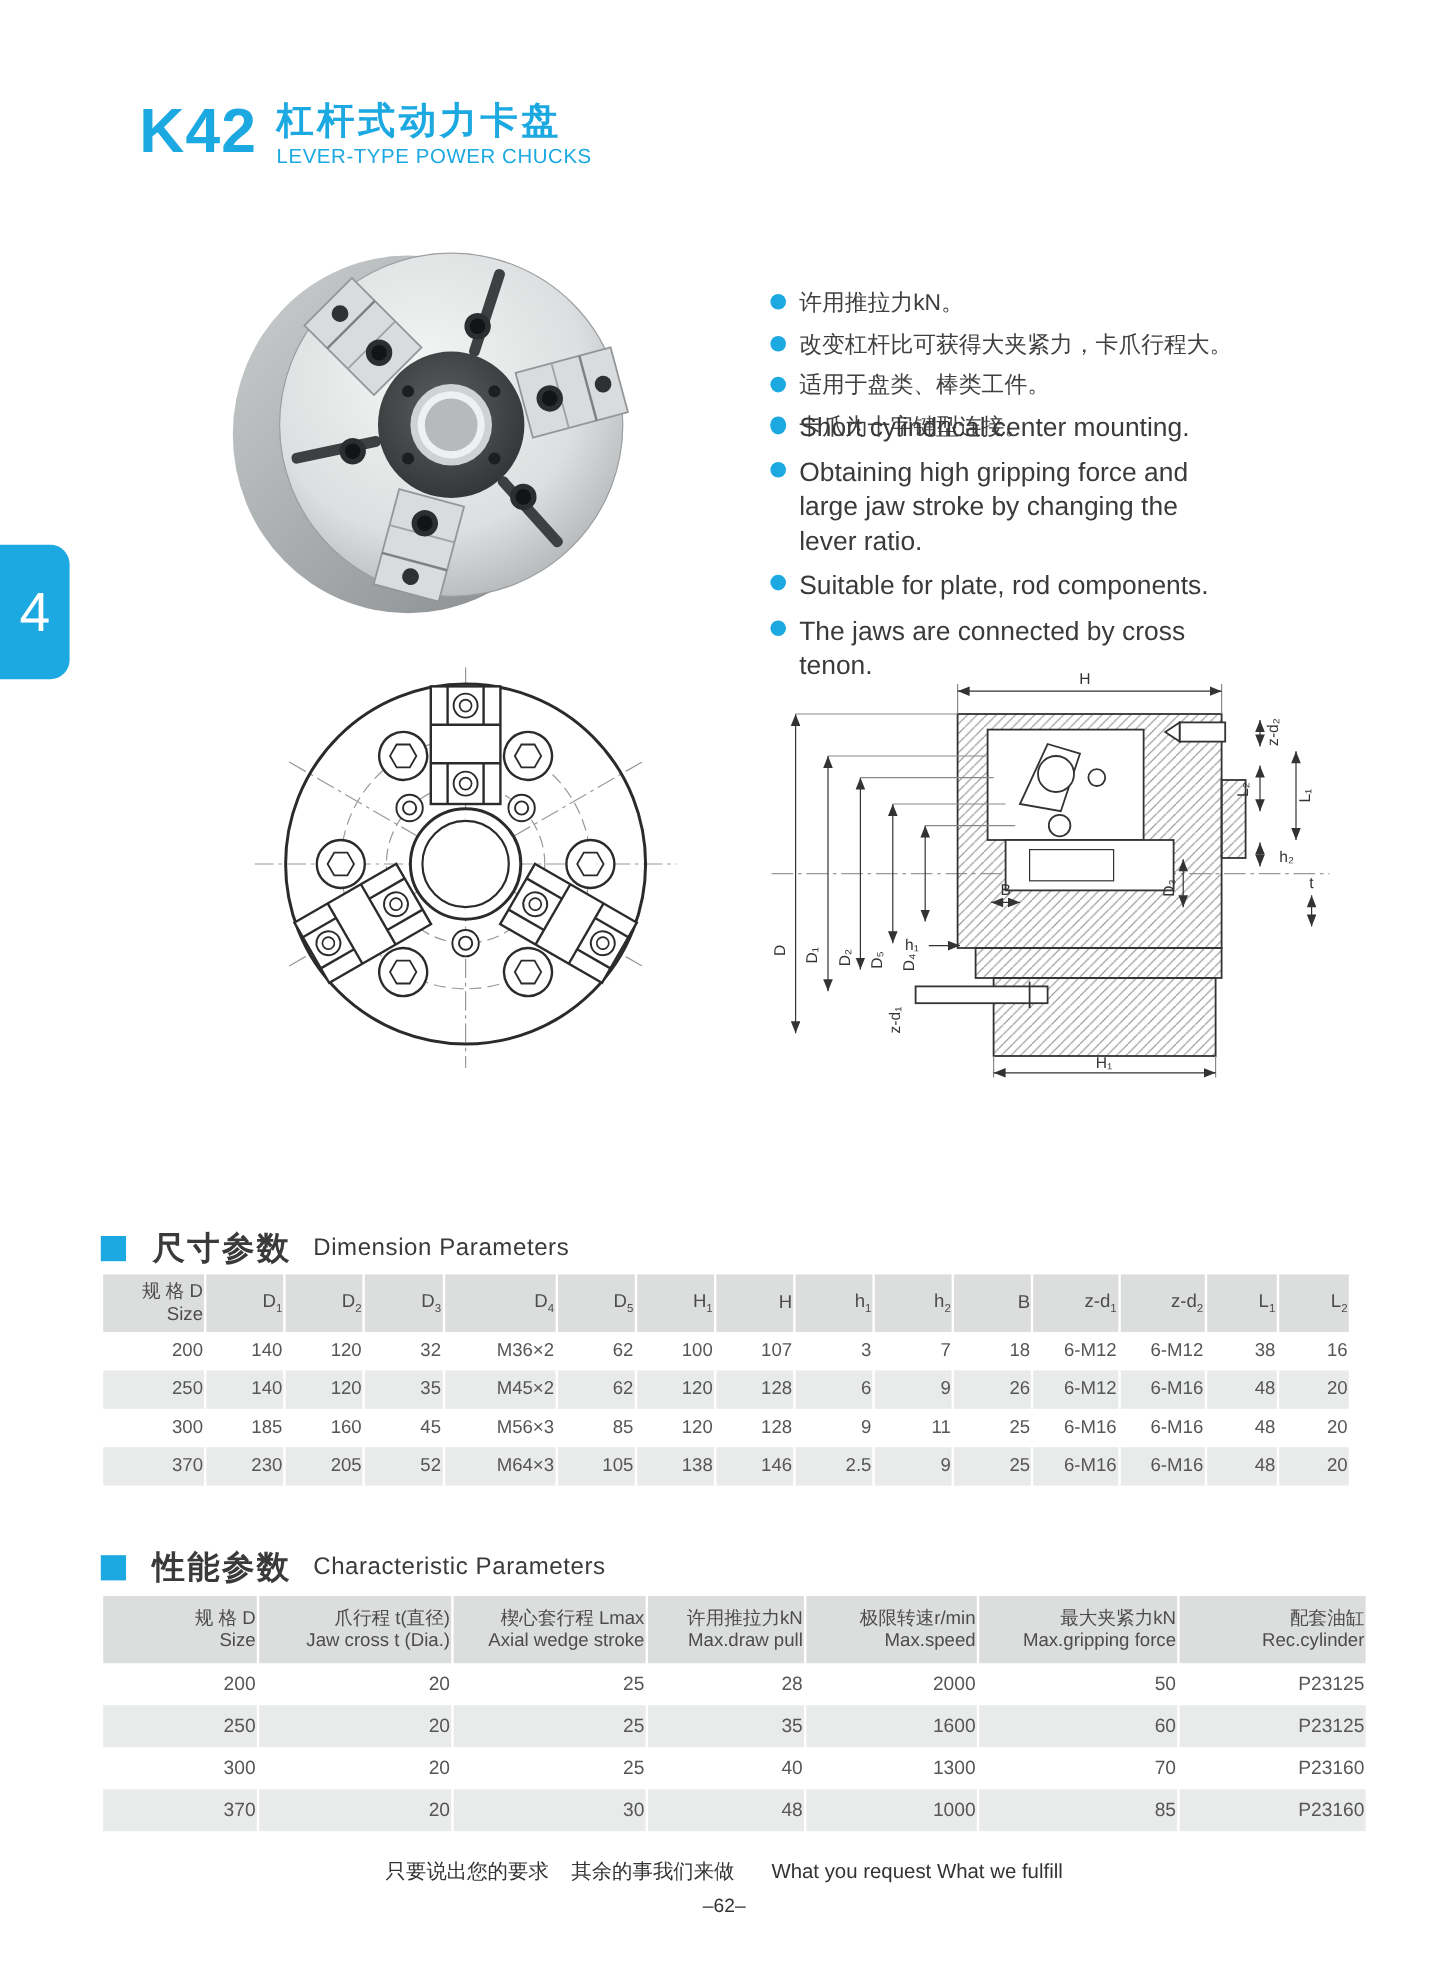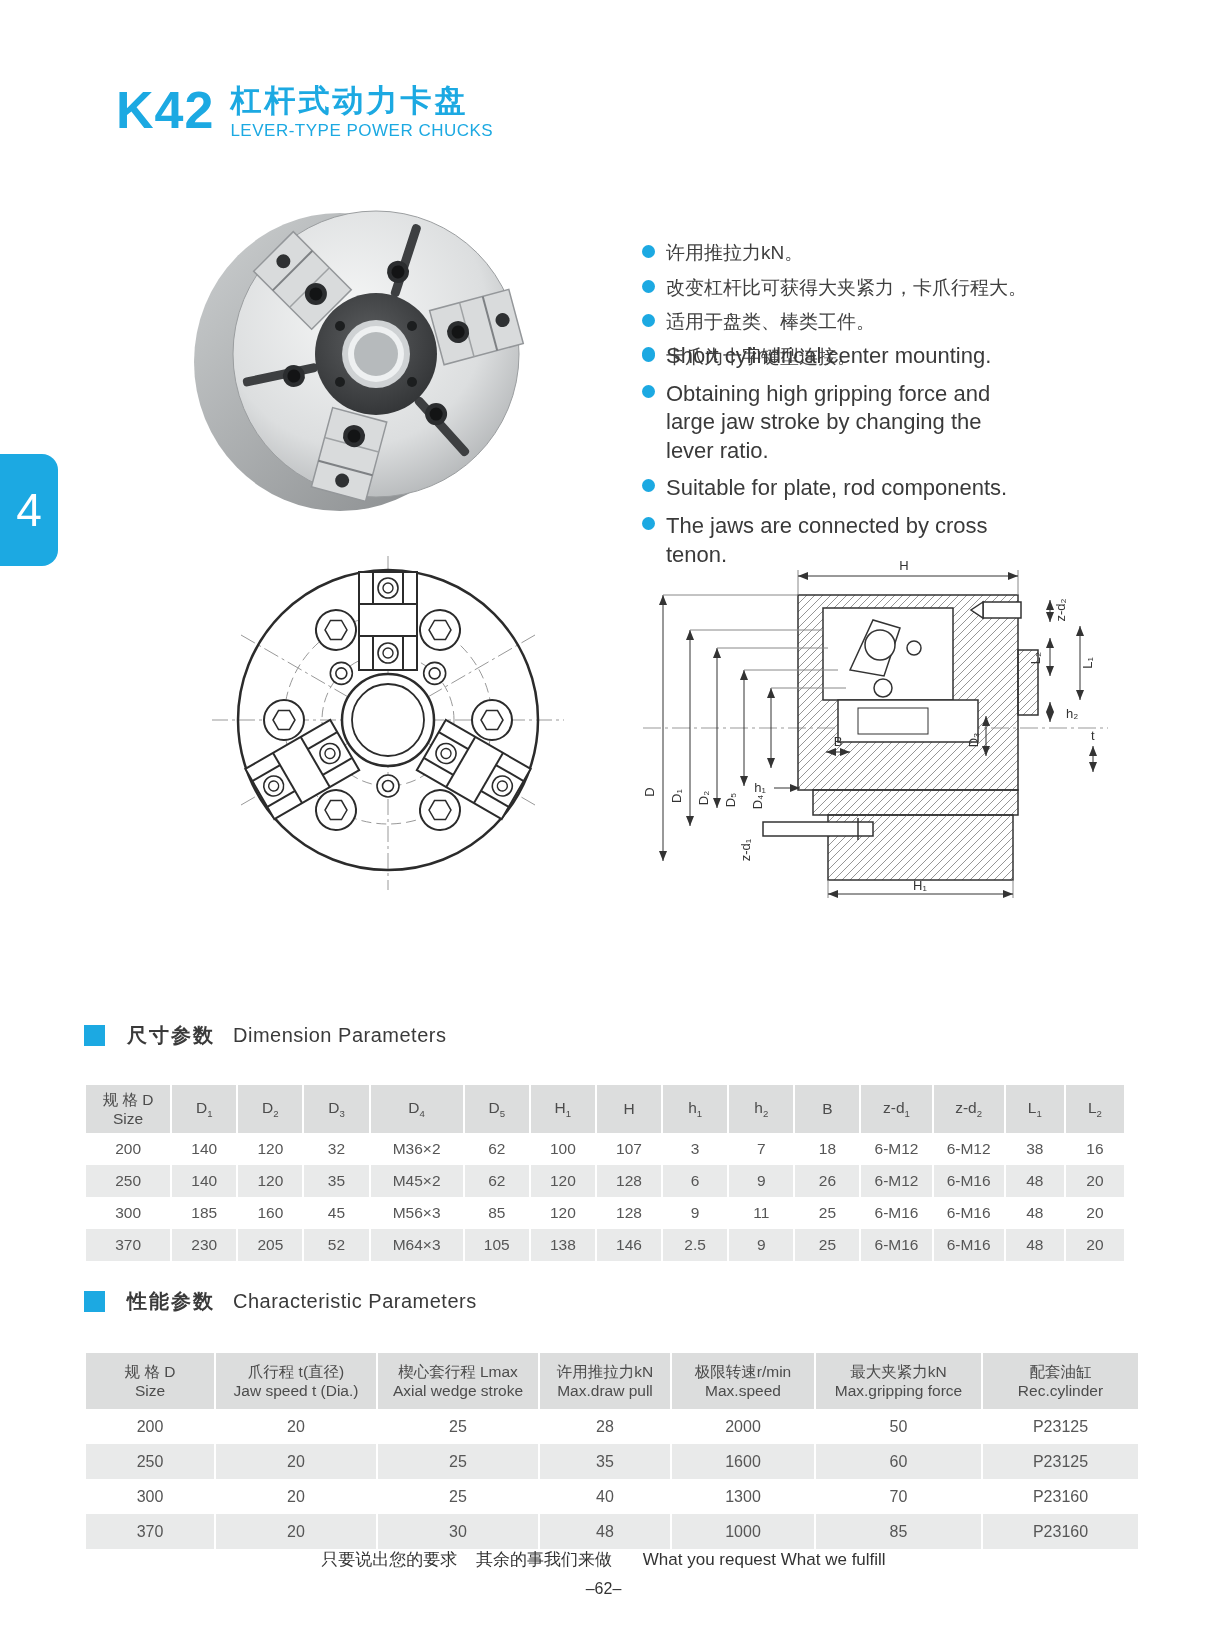--- a/index.html
+++ b/index.html
@@ -22,25 +22,25 @@
   .feat{position:absolute;list-style:none;margin:0;padding:0;}
   .feat li{display:flex;align-items:flex-start;margin-bottom:9px;}
   .feat .dot{flex:0 0 13px;width:13px;height:13px;border-radius:50%;background:var(--ac);margin-top:5px;margin-right:11px;}
   .feat-zh{left:642px;top:240px;width:470px;}
   .feat-zh .txt{font-size:19px;color:#3f3f3f;line-height:1.35;}
   .feat-en{left:642px;top:342px;width:382px;}
   .feat-en .txt{font-size:22px;color:#3a3a3a;line-height:1.3;width:352px;}
   
   .sec-title{position:absolute;left:84px;display:flex;align-items:center;}
   .sec-title .sq{width:21px;height:21px;background:var(--ac);margin-right:22px;}
-  .sec-title .zh{font-size:20px;font-weight:bold;color:#3a3a3a;letter-spacing:2px;}
+  .sec-title .zh{font-size:27px;font-weight:bold;color:#3a3a3a;letter-spacing:2px;}
   .sec-title .en{font-size:20px;color:#3a3a3a;margin-left:18px;letter-spacing:.5px;}
   
   table.spec{position:absolute;left:84px;border-collapse:separate;border-spacing:2px 0;
-    table-layout:fixed;width:1042px;text-align:center;color:#565656;margin-top:23px;}
+    table-layout:fixed;width:1042px;text-align:right;color:#565656;}
   table.spec th{background:#dcdddd;font-weight:normal;color:#4c4c4c;font-size:15.5px;line-height:1.25;vertical-align:middle;}
   table.spec td{font-size:15.5px;}
   table.spec tr.alt td{background:#e9eaea;}
   table.spec sub{font-size:.62em;}
   #dim-table{top:1062px;}
   #dim-table th{height:46px;}
   #dim-table td{height:30px;}
   #char-table{top:1330px;}
   #char-table th{height:54px;}
   #char-table td{height:33px;font-size:16px;}
@@ -527,21 +527,21 @@
       <col style="width:155px">
   </colgroup>
   <thead>
       <tr>
         <th>
           <div>规 格 D</div>
           <div>Size</div>
         </th>
         <th>
           <div>爪行程 t(直径)</div>
-          <div>Jaw speed t (Dia.)</div>
+          <div>Jaw cross t (Dia.)</div>
         </th>
         <th>
           <div>楔心套行程 Lmax</div>
           <div>Axial wedge stroke</div>
         </th>
         <th>
           <div>许用推拉力kN</div>
           <div>Max.draw pull</div>
         </th>
         <th>

